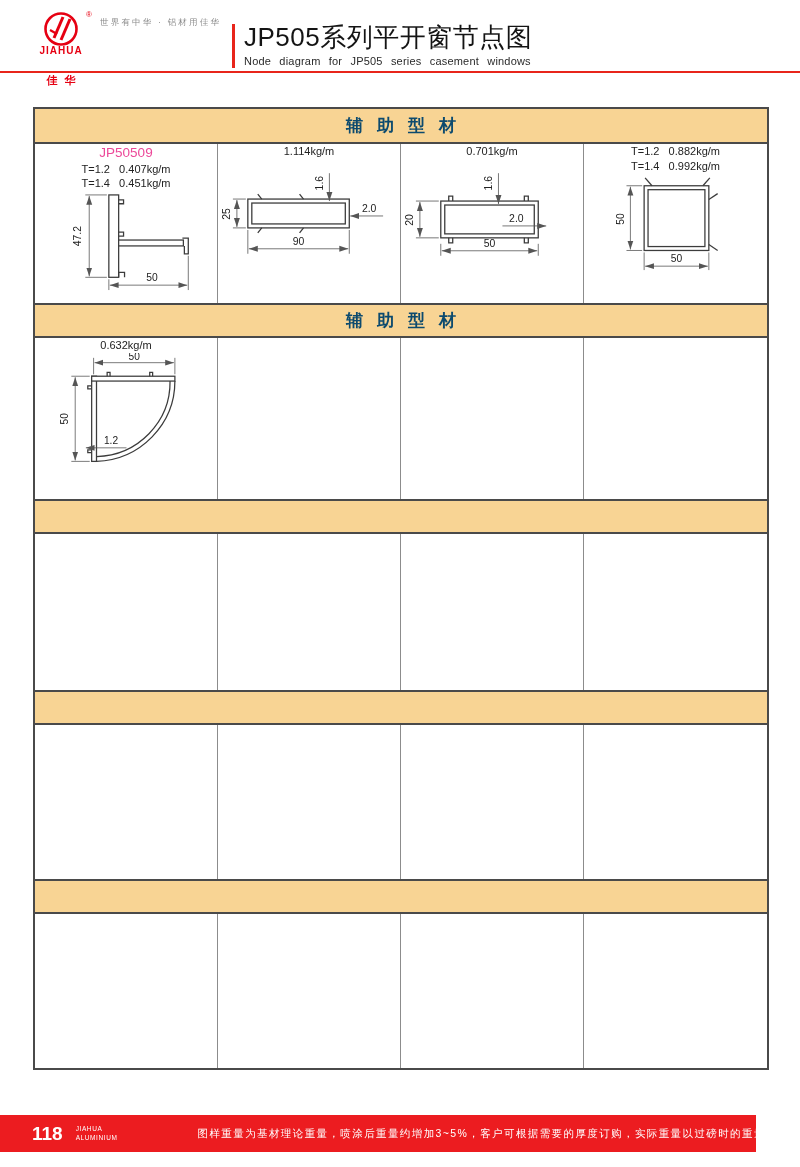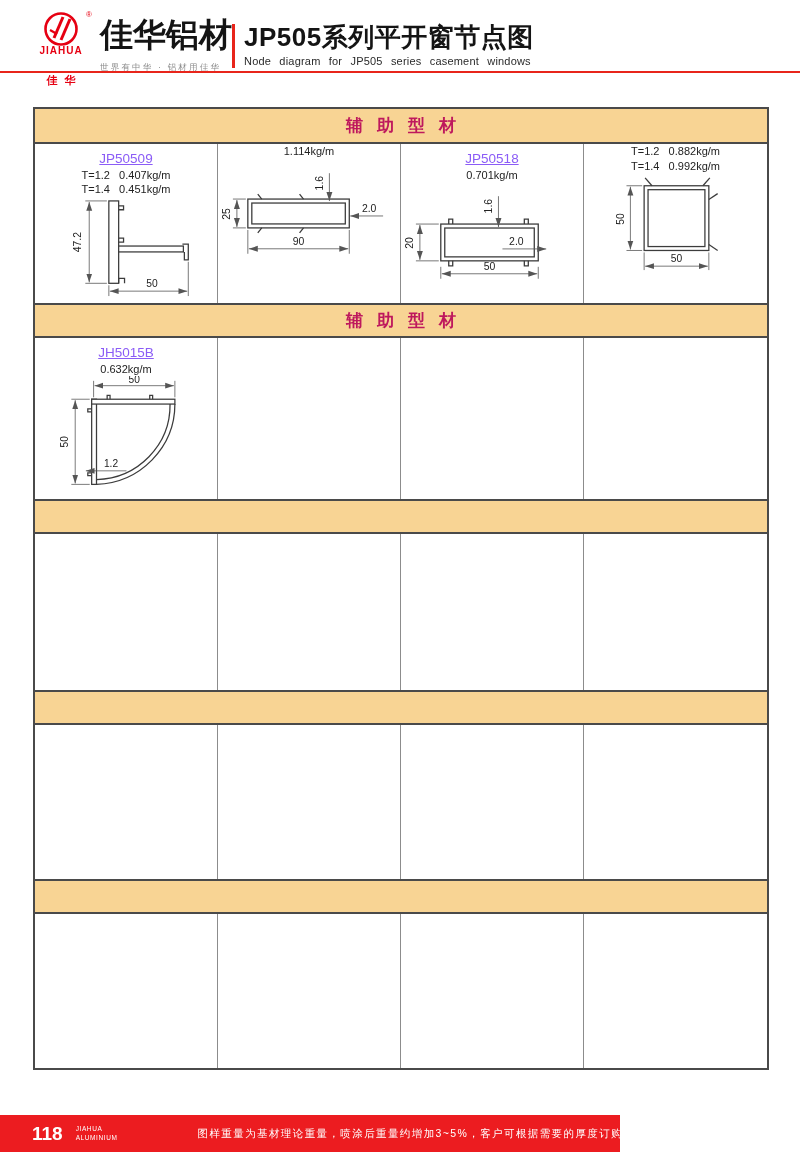--- a/index.html
+++ b/index.html
@@ -11,45 +11,45 @@
   .logo-block { position:absolute; left:28px; top:10px; width:66px; text-align:center; }
   .logo-mark { display:block; margin:0 auto; }
   .reg-mark { position:absolute; right:2px; top:0; font-size:8px; color:#e60012; }
   .logo-en { color:#e60012; font-weight:bold; font-size:10px; letter-spacing:1px; margin-top:-3px; }
   .logo-cn { color:#e60012; font-weight:bold; font-size:11px; letter-spacing:7px; margin-left:7px; margin-top:17px; }
   .brand-block { position:absolute; left:100px; top:13px; width:124px; }
   .brand-title { font-size:33px; font-weight:900; color:#141414; letter-spacing:0px; white-space:nowrap; }
   .brand-tagline { font-size:8.5px; color:#8a8a8a; letter-spacing:2.2px; margin-top:4px; white-space:nowrap; }
   .vdivider { position:absolute; left:232px; top:24px; width:3px; height:44px; background:#e8251b; }
   .title-block { position:absolute; left:244px; top:20px; }
-  .page-title { font-size:26px; font-weight:bold; color:#141414; letter-spacing:0.5px; white-space:nowrap; }
+  .page-title { font-size:26px; font-weight:normal; color:#141414; letter-spacing:0.5px; white-space:nowrap; }
   .page-subtitle { font-size:11px; color:#2a2a2a; word-spacing:5px; letter-spacing:0.2px; white-space:nowrap; }
   .red-rule { position:absolute; left:0; top:71px; width:800px; height:2px; background:#e8251b; }
 
   
   .ptable { position:absolute; left:33px; top:107px; width:736px; border:2px solid #4a4a4a; background:#fff; }
   .band { height:35px; background:#f8d494; border-top:2px solid #4a4a4a; border-bottom:2px solid #4a4a4a;
           display:flex; align-items:center; justify-content:center; }
   .band:first-child { border-top:0; }
-  .band-label { font-size:17px; font-weight:bold; color:#be185d; letter-spacing:14px; margin-left:14px; white-space:nowrap; }
+  .band-label { font-size:17px; font-weight:bold; color:#0c4a6e; letter-spacing:14px; margin-left:14px; white-space:nowrap; }
   .prow { display:grid; grid-template-columns:1fr 1fr 1fr 1fr; }
   .r1 { height:159px; } .r2 { height:161px; } .r3 { height:156px; } .r4 { height:154px; } .r5 { height:154px; }
   .cell { border-right:1px solid #8c8c8c; position:relative; text-align:center; overflow:hidden; }
   .cell:last-child { border-right:0; }
-  .pcode { font-size:13.5px; color:#8b5cf6; padding-top:6px; line-height:1.3;text-decoration:underline; }
+  .pcode { font-size:13.5px; color:#ec4899; padding-top:0; line-height:1.3; }
   .spec  { font-size:11px; color:#222; line-height:1.35; white-space:pre; }
   svg.draw { display:block; margin:0 auto; }
   .mt16 { margin-top:14px; }
   .p  { fill:none; stroke:#3c3c3c; stroke-width:1.3; }
   .pf { fill:#ffffff; stroke:#3c3c3c; stroke-width:1.3; }
   .dim { stroke:#555; stroke-width:0.8; fill:none; }
   .dtx { font-size:10.5px; fill:#222; font-family:"Liberation Sans",sans-serif; }
 
   
-  .footer-bar { position:absolute; left:0; top:1115px; width:620px; height:37px; background:#ec1c20;
+  .footer-bar { position:absolute; left:0; top:1115px; width:756px; height:37px; background:#ec1c20;
                 display:flex; align-items:center; color:#fff; }
   .pageno { font-size:19px; font-weight:bold; margin-left:32px; line-height:1; }
   .fdiv { width:1px; height:20px; background:#ffffff; margin:0 7px 0 6px; }
   .fbrand { display:flex; flex-direction:column; font-size:6.5px; letter-spacing:0.6px; line-height:1.25; }
   .fnote { flex:1; text-align:center; font-size:10.5px; letter-spacing:1.4px; padding:0 10px 0 80px; white-space:nowrap; }
 </style>
 </head>
 <body>
 
 <div>
@@ -60,21 +60,20 @@
       <svg class="logo-mark" width="52" height="38" viewBox="0 0 52 38">
         <circle cx="26" cy="19" r="15.5" fill="none" stroke="#e60012" stroke-width="2.6"></circle>
         <path d="M19,28 L28,7" stroke="#e60012" stroke-width="3" fill="none"></path>
         <path d="M26,30 L35,9" stroke="#e60012" stroke-width="3" fill="none"></path>
         <path d="M15,20 L22,24" stroke="#e60012" stroke-width="2.2" fill="none"></path>
       </svg>
       <div class="logo-en">JIAHUA</div>
       <div class="logo-cn">佳华</div>
     </div>
     <div class="brand-block">
-      <div class="brand-title">佳华铝材</div>
       <div class="brand-tagline">世界有中华 · 铝材用佳华</div>
     </div>
     <div class="vdivider"></div>
     <div class="title-block">
       <div class="page-title">JP505系列平开窗节点图</div>
       <div class="page-subtitle">Node diagram for JP505 series casement windows</div>
     </div>
   </div>
   <div class="red-rule"></div>
 
@@ -140,21 +139,20 @@
           <line class="dim" x1="31" y1="90" x2="131" y2="90" marker-start="url(#s2s)" marker-end="url(#s2e)"></line>
           <text class="dtx" x="81" y="86" text-anchor="middle">90</text>
           <line class="dim" x1="112" y1="14" x2="112" y2="42" marker-end="url(#s2e)"></line>
           <text class="dtx" transform="rotate(-90 106 24)" x="106" y="24" text-anchor="middle">1.6</text>
           <line class="dim" x1="133" y1="57" x2="166" y2="57" marker-start="url(#s2s)"></line>
           <text class="dtx" x="152" y="53" text-anchor="middle">2.0</text>
         </svg>
       </div>
 
       <div class="cell">
-        <div class="pcode">JP50518</div>
         <div class="spec">0.701kg/m</div>
         <svg class="draw mt16" width="183" height="102" viewBox="0 0 184 102">
           <defs>
             <marker id="s3e" viewBox="0 0 10 8" refX="9" refY="4" markerWidth="10" markerHeight="8" orient="auto" markerUnits="userSpaceOnUse">
                 <path d="M0,1 L9,4 L0,7 Z" fill="#555"></path>
               </marker>
             <marker id="s3s" viewBox="0 0 10 8" refX="9" refY="4" markerWidth="10" markerHeight="8" orient="auto-start-reverse" markerUnits="userSpaceOnUse">
                 <path d="M0,1 L9,4 L0,7 Z" fill="#555"></path>
               </marker>
           </defs>
@@ -207,21 +205,20 @@
       </div>
     </div>
 
     <div class="band">
       <span class="band-label">辅助型材</span>
     </div>
 
     <div class="prow r2">
 
       <div class="cell">
-        <div class="pcode">JH5015B</div>
         <div class="spec">0.632kg/m</div>
         <svg class="draw" width="183" height="120" viewBox="0 0 184 124">
           <defs>
             <marker id="s5e" viewBox="0 0 10 8" refX="9" refY="4" markerWidth="10" markerHeight="8" orient="auto" markerUnits="userSpaceOnUse">
                 <path d="M0,1 L9,4 L0,7 Z" fill="#555"></path>
               </marker>
             <marker id="s5s" viewBox="0 0 10 8" refX="9" refY="4" markerWidth="10" markerHeight="8" orient="auto-start-reverse" markerUnits="userSpaceOnUse">
                 <path d="M0,1 L9,4 L0,7 Z" fill="#555"></path>
               </marker>
           </defs>

